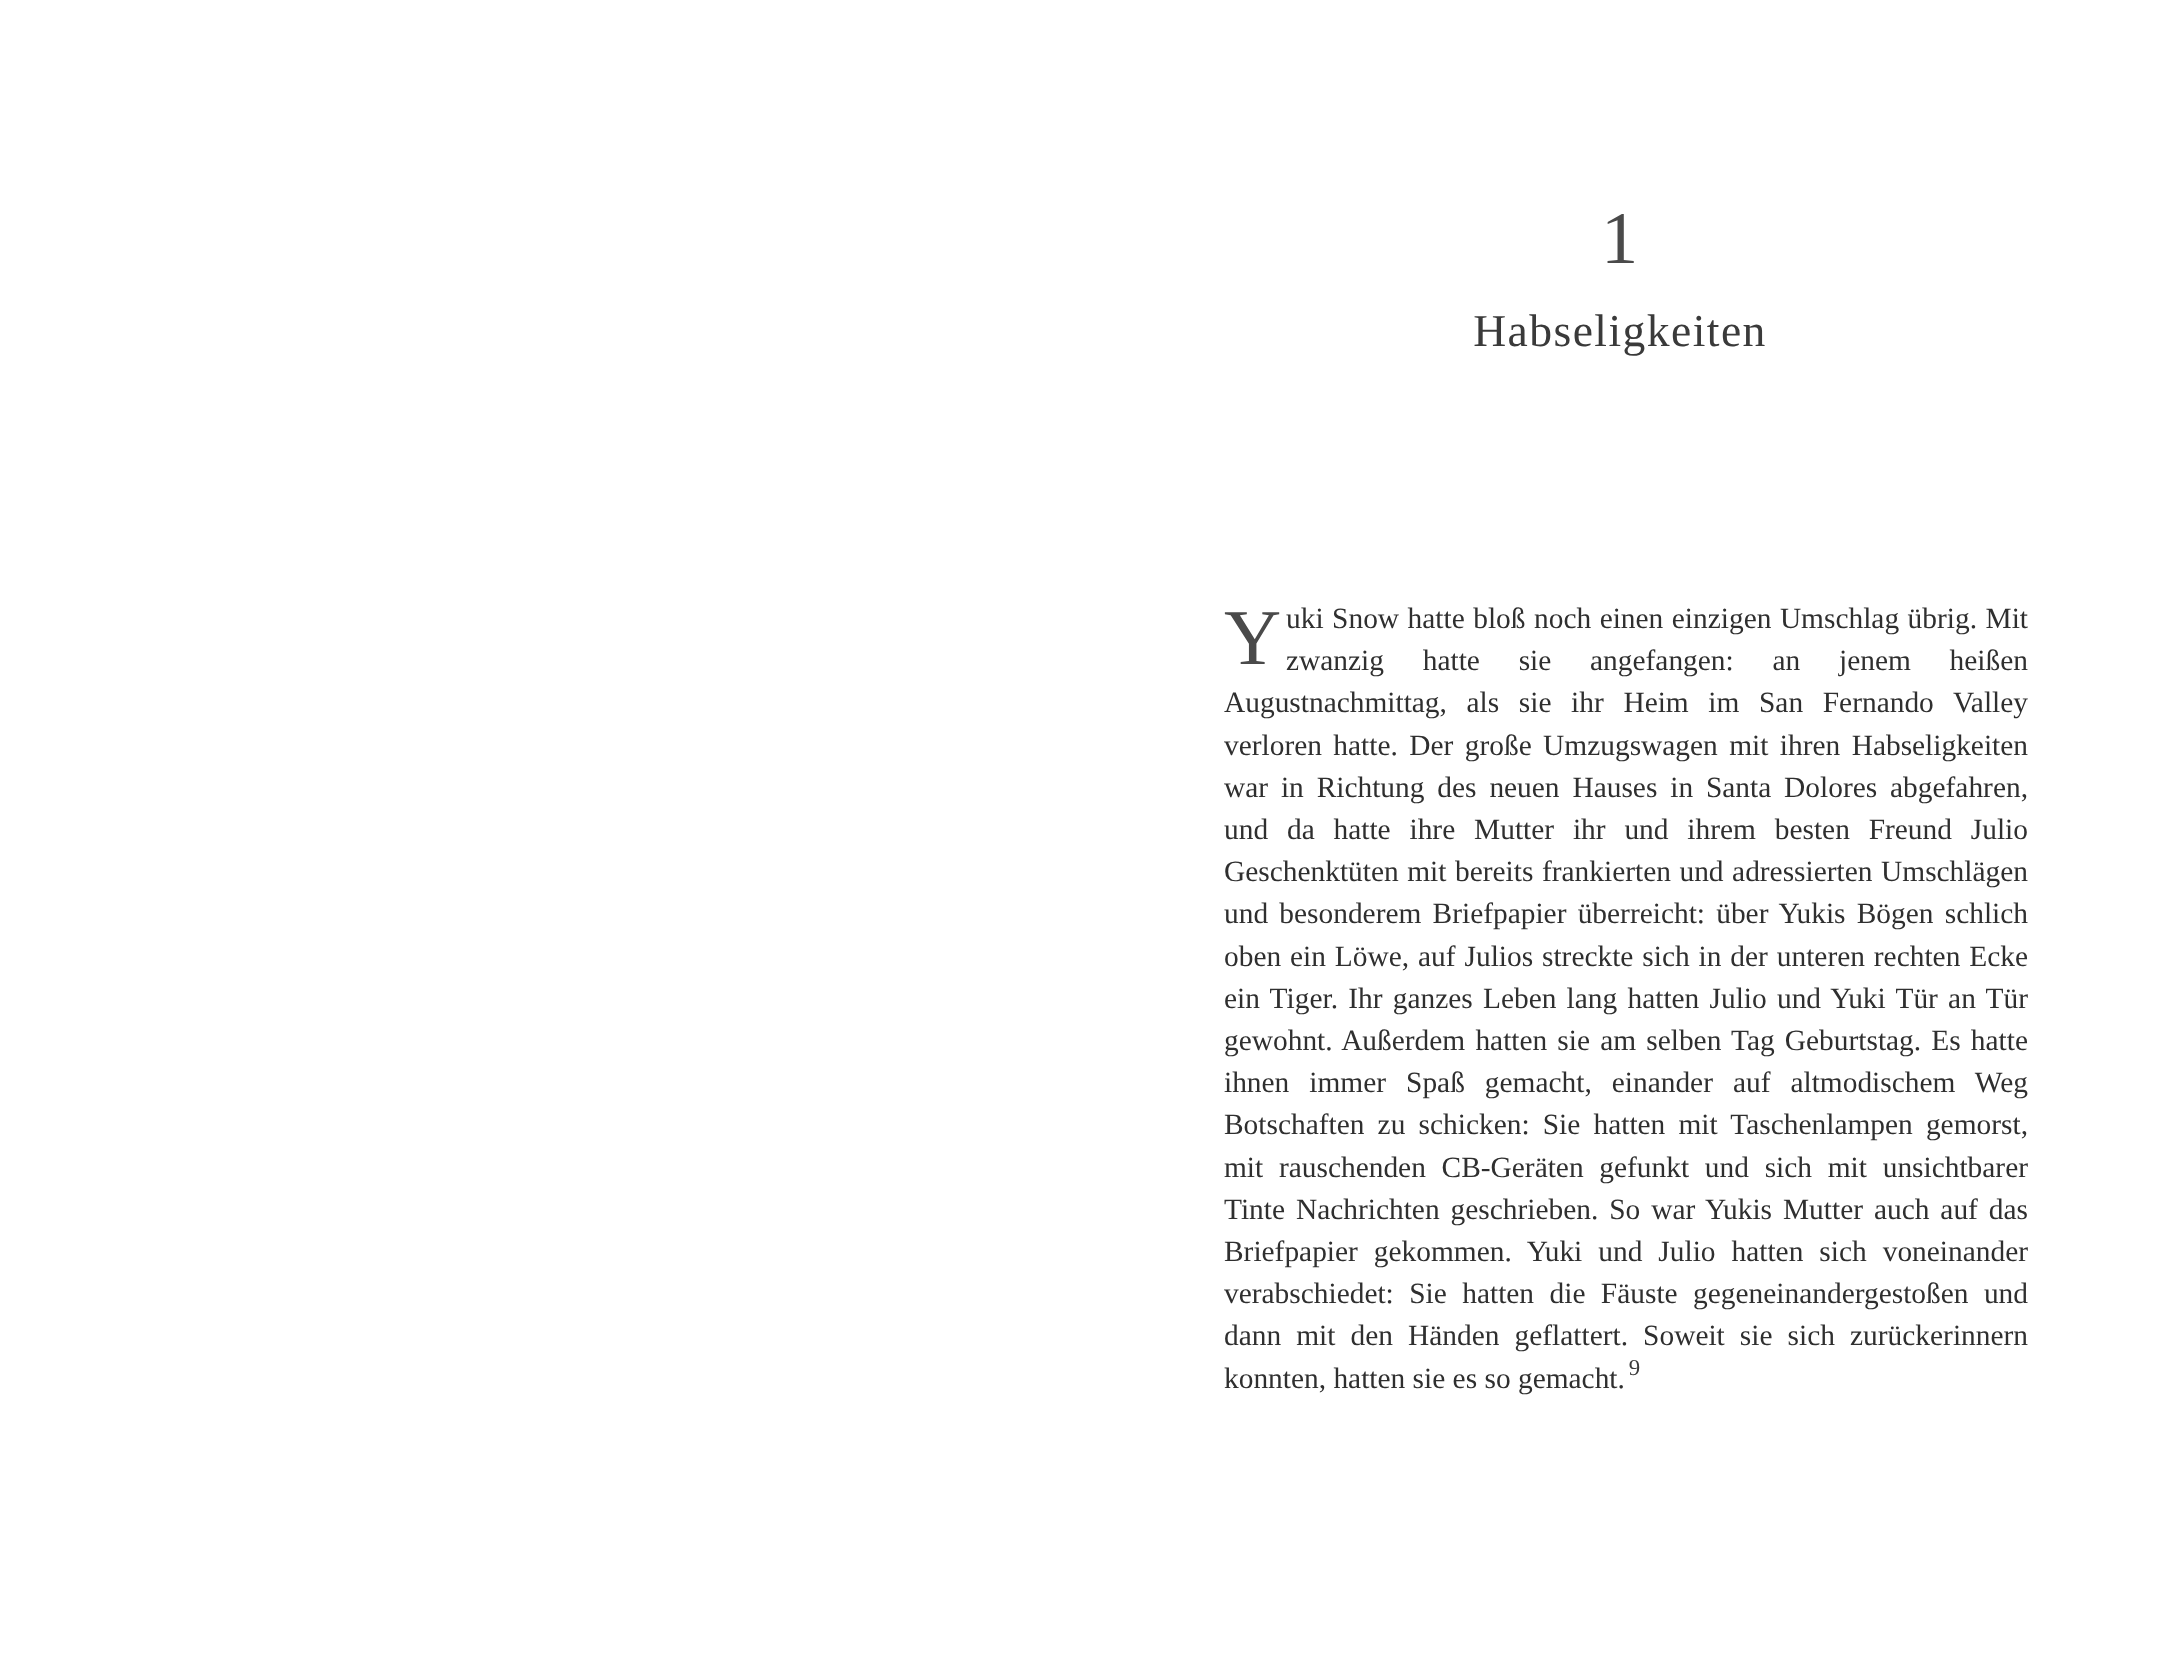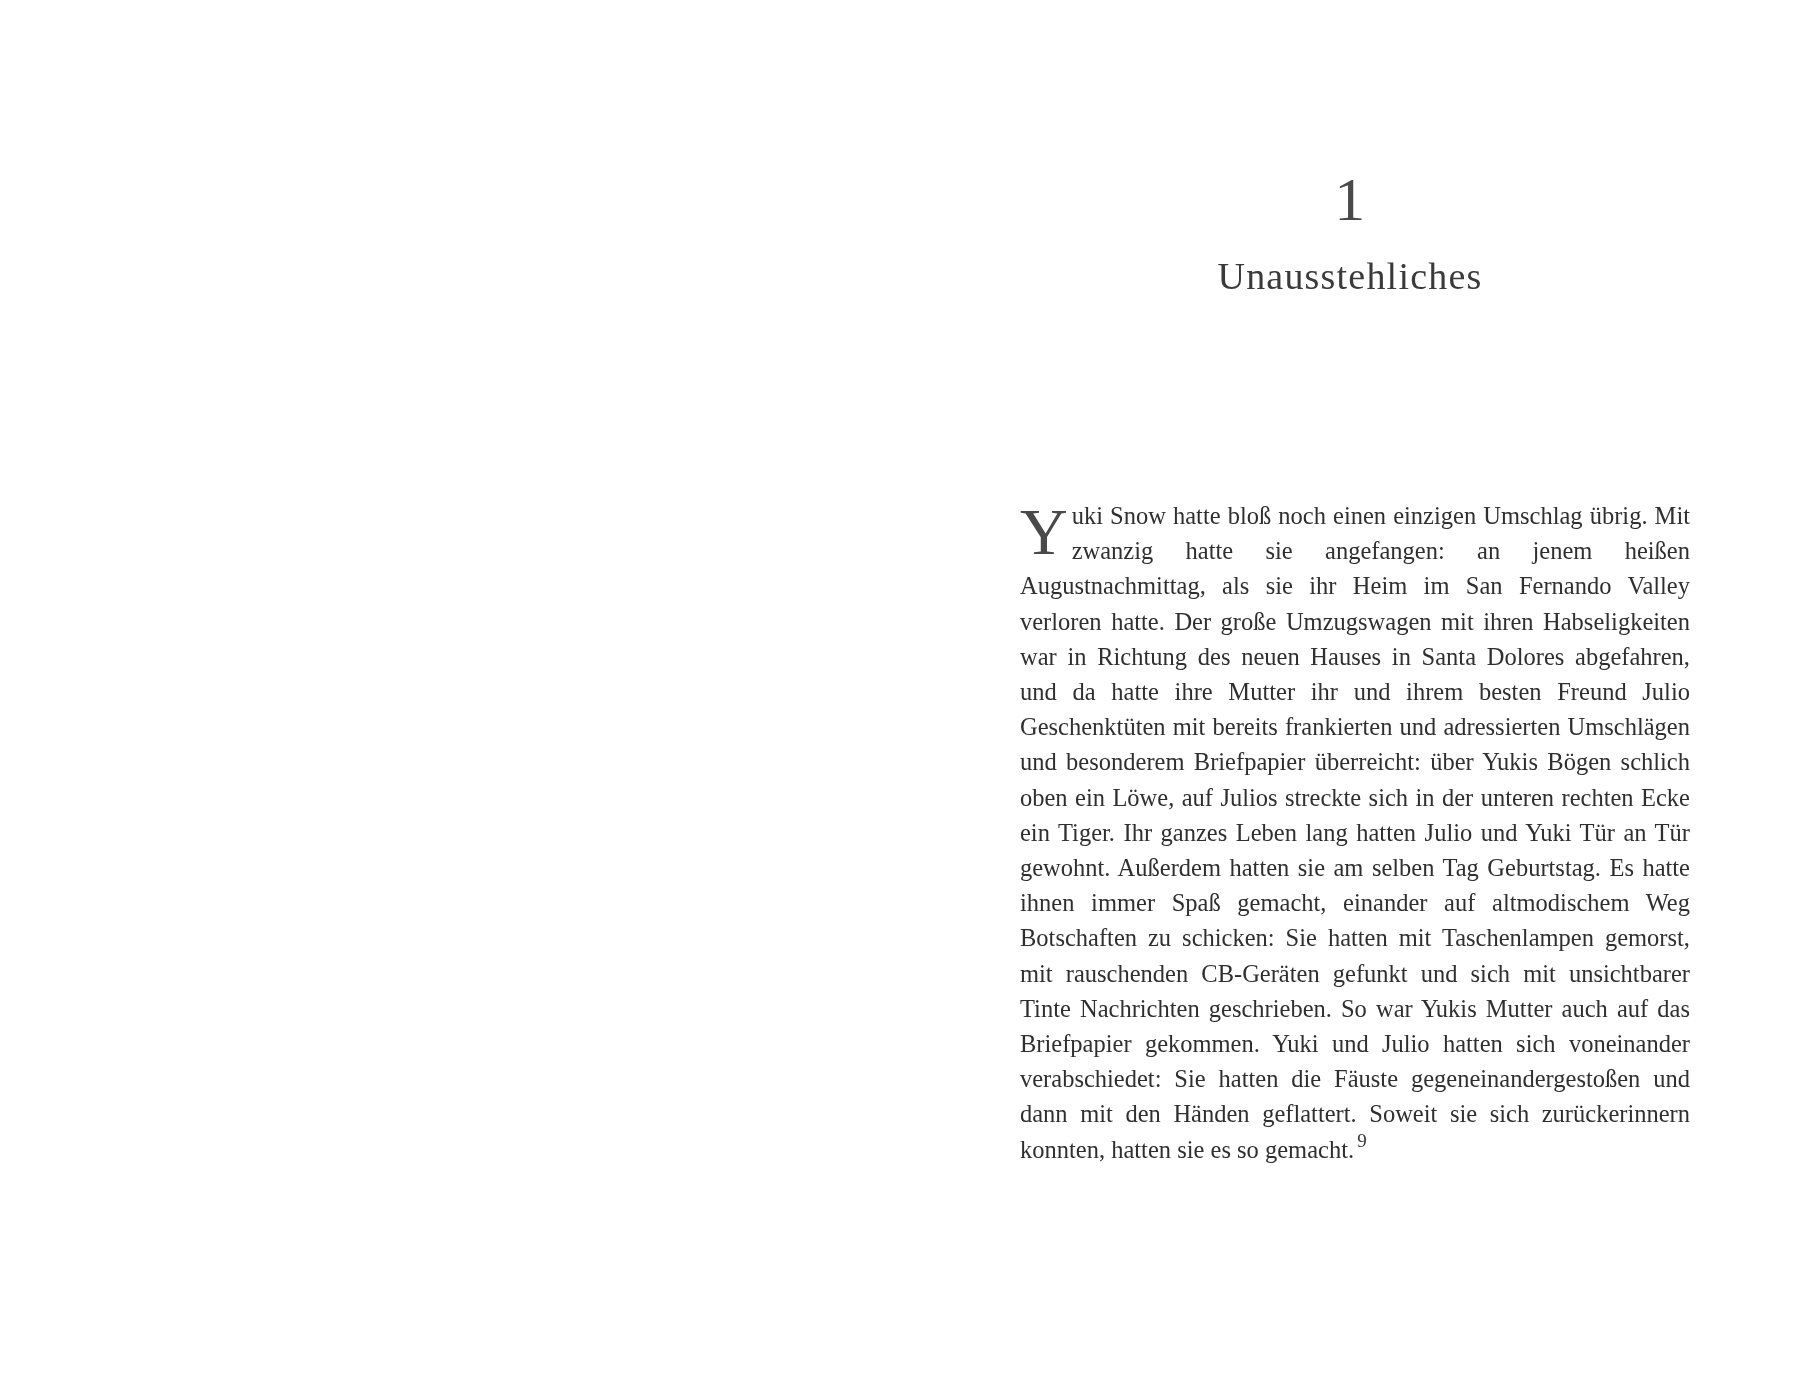--- a/index.html
+++ b/index.html
@@ -105,21 +105,21 @@
 <div class="spread">
 
   <div class="page page-left">
     <div></div>
   </div>
 
   <div class="page page-right">
 
     <div class="chapter-head">
       <div class="chapter-number">1</div>
-      <div class="chapter-title">Unausstehliches</div>
+      <div class="chapter-title">Habseligkeiten</div>
     </div>
 
     <div class="body-block">
       <p><span class="dropcap">Y</span><span>uki Snow hatte bloß noch einen einzigen Umschlag übrig. Mit zwanzig hatte sie angefangen: an jenem heißen Augustnachmittag, als sie ihr Heim im San Fernando Valley verloren hatte. Der große Umzugswagen mit ihren Habseligkeiten war in Richtung des neuen Hauses in Santa Dolores abgefahren, und da hatte ihre Mutter ihr und ihrem besten Freund Julio Geschenktüten mit bereits frankierten und adressierten Umschlägen und besonderem Briefpapier überreicht: über Yukis Bögen schlich oben ein Löwe, auf Julios streckte sich in der unteren rechten Ecke ein Tiger. Ihr ganzes Leben lang hatten Julio und Yuki Tür an Tür gewohnt. Außerdem hatten sie am selben Tag Geburtstag. Es hatte ihnen immer Spaß gemacht, einander auf altmodischem Weg Botschaften zu schicken: Sie hatten mit Taschenlampen gemorst, mit rauschenden CB-Geräten gefunkt und sich mit unsichtbarer Tinte Nachrichten geschrieben. So war Yukis Mutter auch auf das Briefpapier gekommen. Yuki und Julio hatten sich voneinander verabschiedet: Sie hatten die Fäuste gegeneinandergestoßen und dann mit den Händen geflattert. Soweit sie sich zurückerinnern konnten, hatten sie es so gemacht.</span></p>
     </div>
 
     <div class="folio">
       <span class="folio-inner">9</span>
     </div>
 

